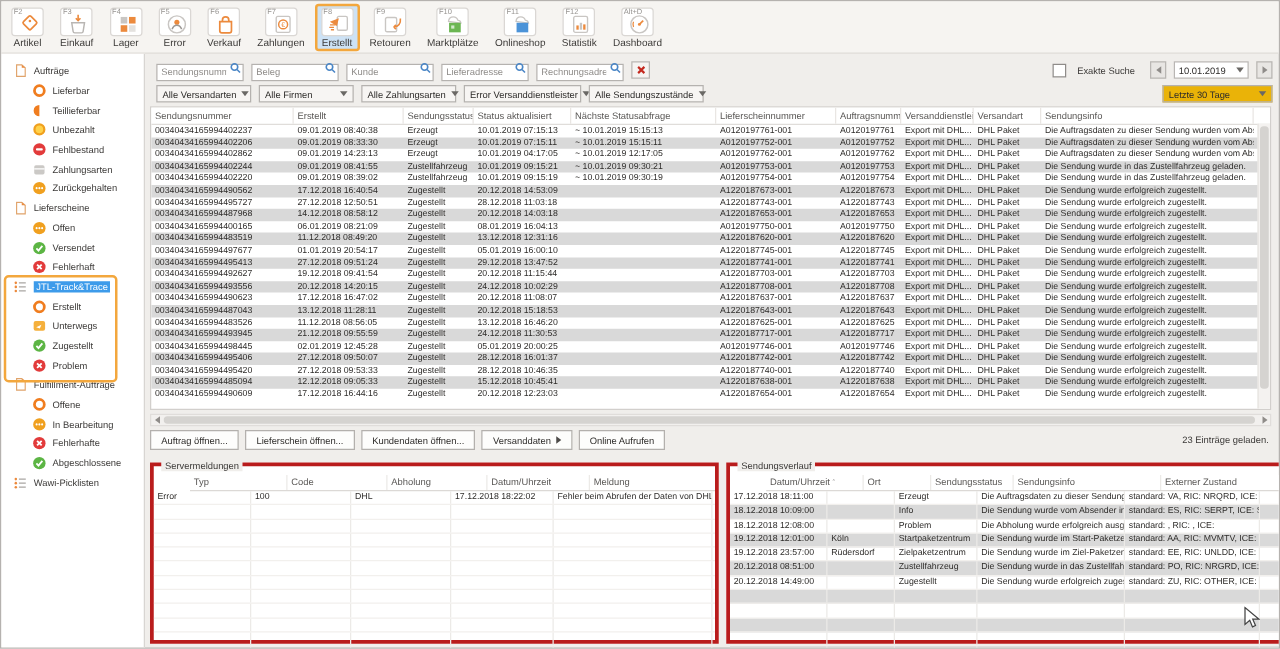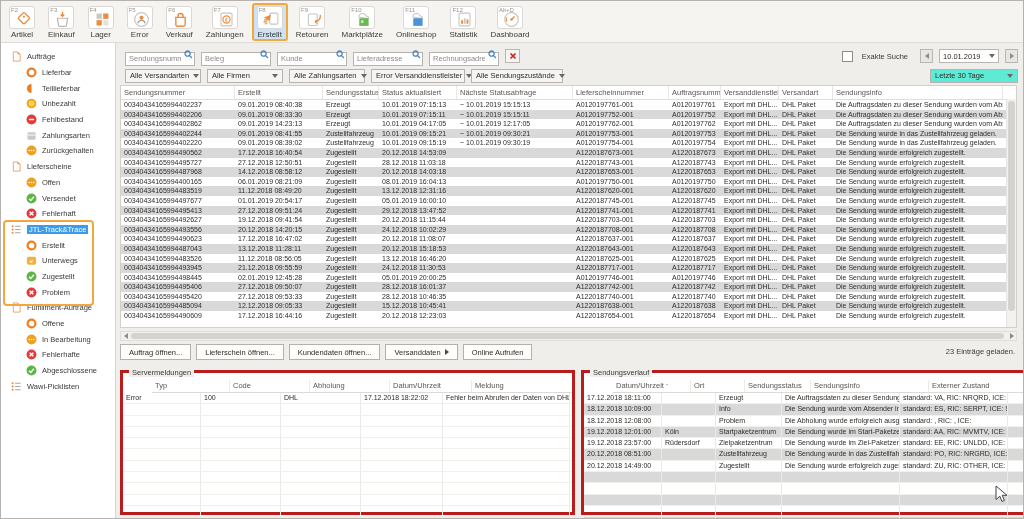--- a/index.html
+++ b/index.html
@@ -542,21 +542,21 @@
           </div>
         <div class="fselect" style="width:94px">
             <span>Error Versanddienstleister</span>
             <span class="chev"></span>
           </div>
         <div class="fselect" style="width:92px">
             <span>Alle Sendungszustände</span>
             <span class="chev"></span>
           </div>
         <span class="spacer"></span>
-        <div class="fselect" style="width:88px;background:#5eead4">
+        <div class="fselect" style="width:88px;background:#eab308">
             <span>Letzte 30 Tage</span>
             <span class="chev"></span>
           </div>
       </div>
     </div>
 
     <div class="grid">
       <div>
           <div class="trow thead">
             <div class="tcell" style="width: 114px;">Sendungsnummer</div>

